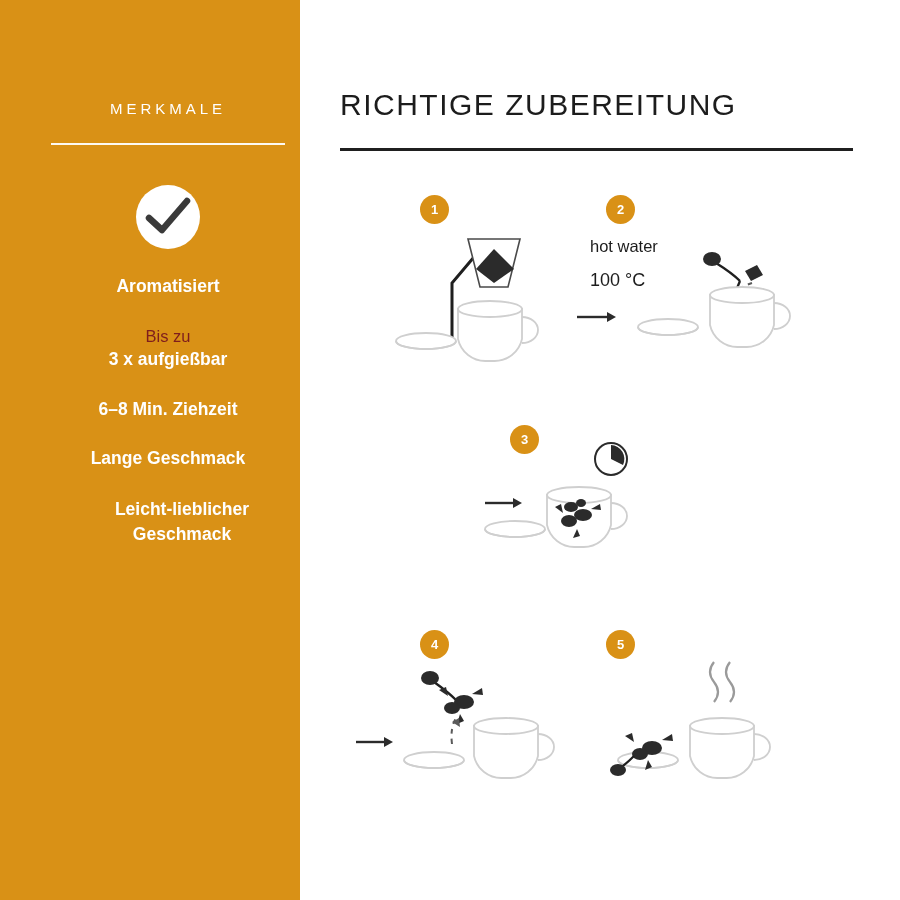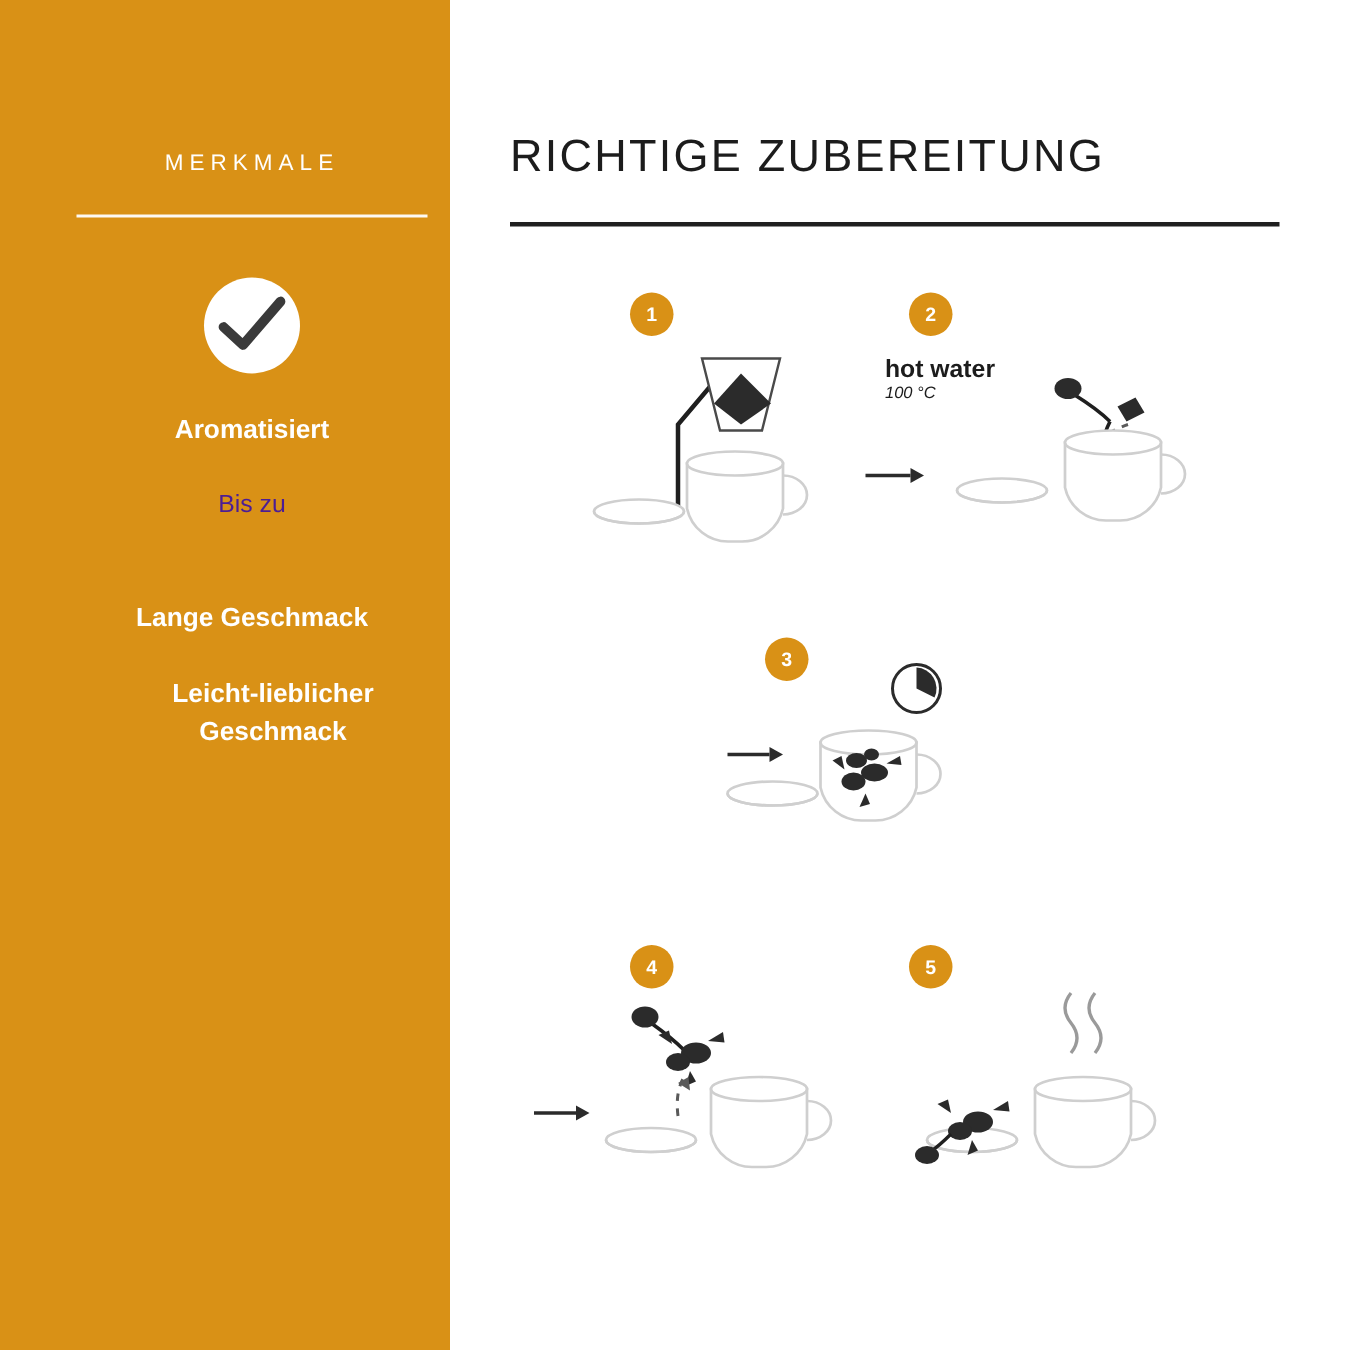--- a/index.html
+++ b/index.html
@@ -71,21 +71,21 @@
     width: 100%;
     text-align: center;
     color: #ffffff;
     margin-bottom: 26px;
     line-height: 1.35;
   }
   .feature .pre {
     display: block;
     font-size: 16.5px;
     font-weight: 400;
-    color: #4c1d95;
+    color: #7f1d1d;
     margin-bottom: 1px;
   }
   .feature .main {
     display: block;
     font-size: 17.5px;
     font-weight: bold;
     color: #ffffff;
   }
   .feature.two-line .main { line-height: 1.45; padding-left: 28px; }
 
@@ -132,28 +132,27 @@
     display: flex;
     align-items: center;
     justify-content: center;
   }
   .hotwater {
     position: absolute;
     color: #1c1c1c;
   }
   .hotwater .hw-line1 {
     font-size: 16.5px;
-    font-weight: bold;
+    font-weight: normal;
     display: block;
   }
   .hotwater .hw-line2 {
-    font-size: 11px;
-    font-style: italic;
+    font-size: 18px;
     display: block;
-    margin-top: 0;
+    margin-top: 14px;
   }
   svg { overflow: visible; }
 </style>
 </head>
 <body>
 
 <div class="page">
 
   <div class="sidebar">
     <div class="sidebar-title">MERKMALE</div>
@@ -164,22 +163,24 @@
         <path d="M4 21 L17 33 L42 4" fill="none" stroke="#3a3a3a" stroke-width="6.5" stroke-linecap="round" stroke-linejoin="round"></path>
       </svg>
     </div>
 
     <div class="features">
       <div class="feature">
         <span class="main">Aromatisiert</span>
       </div>
       <div class="feature">
         <span class="pre">Bis zu</span>
+        <span class="main">3 x aufgießbar</span>
       </div>
       <div class="feature">
+        <span class="main">6–8 Min. Ziehzeit</span>
       </div>
       <div class="feature">
         <span class="main">Lange Geschmack</span>
       </div>
       <div class="feature two-line">
         <span class="main" style="white-space: pre-line;">Leicht-lieblicher
 Geschmack</span>
       </div>
     </div>
   </div>

